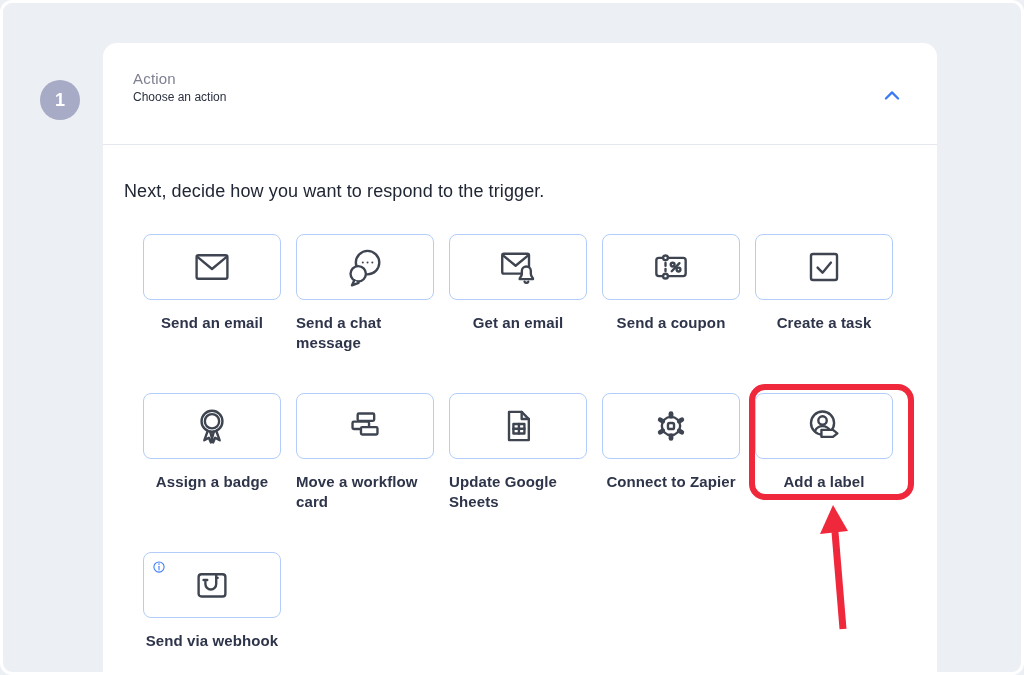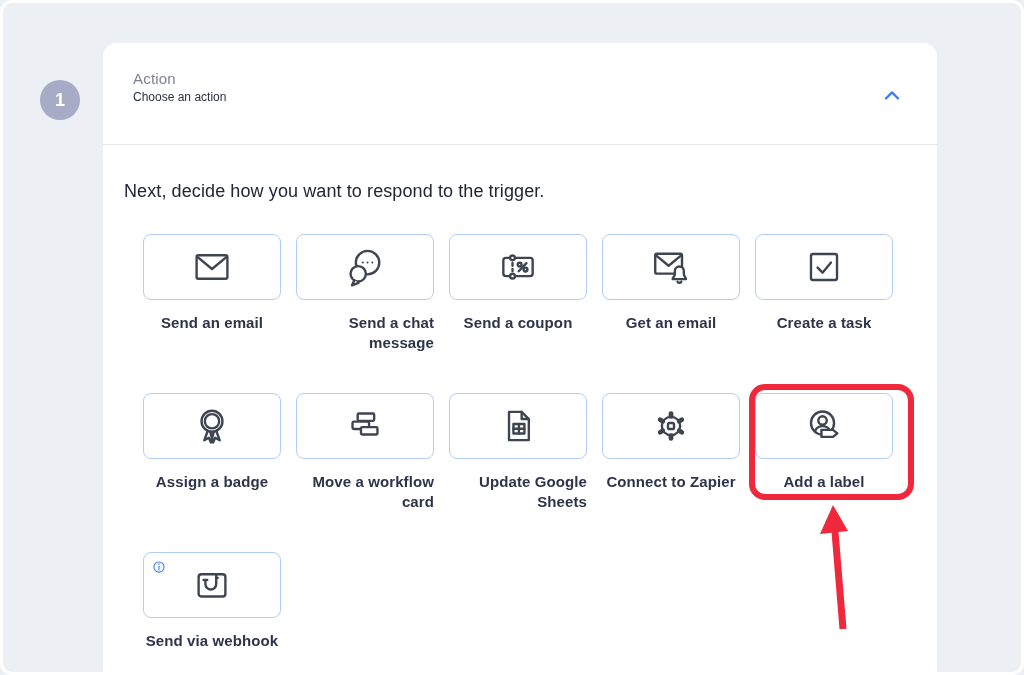--- a/index.html
+++ b/index.html
@@ -27,21 +27,21 @@
   .intro{position:absolute;left:21px;top:138px;font-size:18px;color:var(--ink);letter-spacing:.1px}
 
   .grid{position:absolute;left:40px;top:191px;display:grid;grid-template-columns:repeat(5,138px);
     column-gap:15px;row-gap:40px}
   .tile{width:138px;display:flex;flex-direction:column;align-items:center}
   .action-btn{position:relative;width:138px;height:66px;background:#fff;border:1px solid var(--tile-border);
     border-radius:8px;display:flex;align-items:center;justify-content:center;cursor:pointer}
   .icon{width:44px;height:44px;stroke:var(--icon-ink);color:var(--icon-ink);fill:none;
     stroke-width:1.3;stroke-linecap:round;stroke-linejoin:round}
   .action-label{margin-top:13px;font-size:15px;font-weight:600;line-height:20px;color:var(--label-ink);
-    text-align:right;letter-spacing:.1px}
+    text-align:left;letter-spacing:.1px}
   .info-badge{position:absolute;left:6px;top:5px;width:18px;height:18px}
   .info-badge svg{width:18px;height:18px;stroke:var(--accent-blue);color:var(--accent-blue);fill:none;
     stroke-width:1.4;stroke-linecap:round}
 
   .highlight-box{position:absolute;left:749px;top:384px;width:165px;height:116px;
     border:6px solid var(--highlight-red);border-radius:16px;z-index:40;pointer-events:none}
   .arrow{position:absolute;left:802px;top:500px;width:60px;height:135px;z-index:40;pointer-events:none}
 </style>
 </head>
 <body>
@@ -162,34 +162,34 @@
               <use href="#sym-chat-icon"></use>
             </svg>
     </div>
     <div class="action-label">Send a chat message</div>
   </div>
 
   <div class="tile">
     <div class="action-btn">
 
       <svg class="icon">
+              <use href="#sym-email-bell-icon"></use>
+            </svg>
+    </div>
+    <div class="action-label">Get an email</div>
+  </div>
+
+  <div class="tile">
+    <div class="action-btn">
+
+      <svg class="icon">
               <use href="#sym-coupon-icon"></use>
             </svg>
     </div>
     <div class="action-label">Send a coupon</div>
-  </div>
-
-  <div class="tile">
-    <div class="action-btn">
-
-      <svg class="icon">
-              <use href="#sym-email-bell-icon"></use>
-            </svg>
-    </div>
-    <div class="action-label">Get an email</div>
   </div>
 
   <div class="tile">
     <div class="action-btn">
 
       <svg class="icon">
               <use href="#sym-task-icon"></use>
             </svg>
     </div>
     <div class="action-label">Create a task</div>

